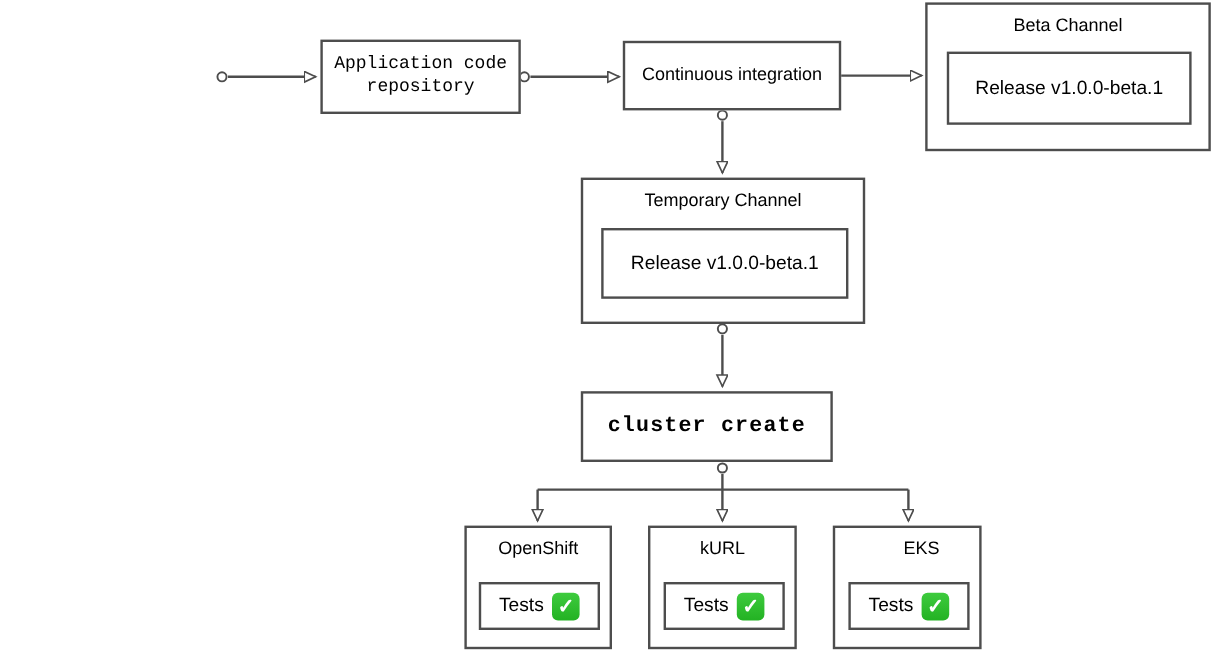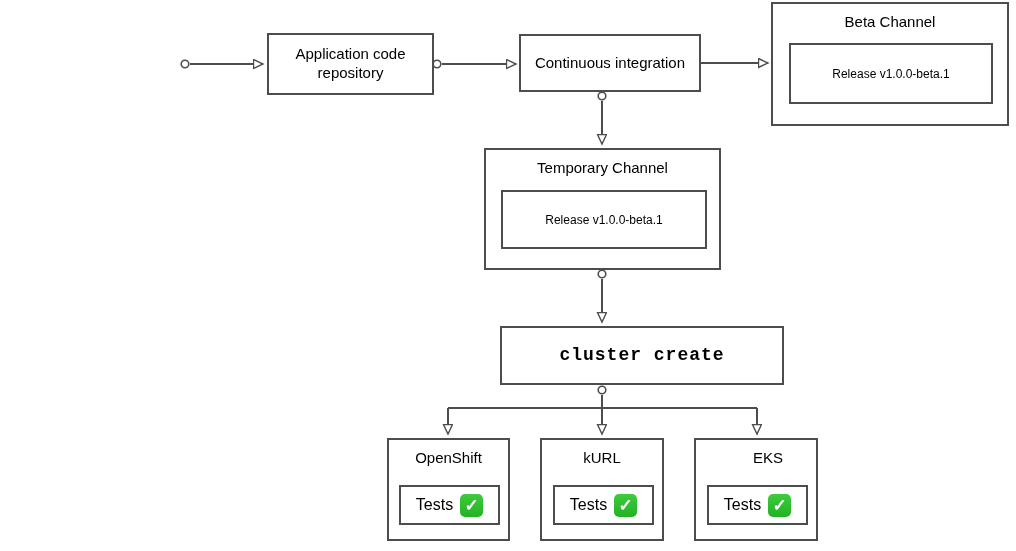--- a/index.html
+++ b/index.html
@@ -37,21 +37,21 @@
     margin-top: 9px;
   }
   .inner-box {
     position: absolute;
     box-sizing: border-box;
     border: 2px solid #4d4d4d;
     background: #ffffff;
     display: flex;
     align-items: center;
     justify-content: center;
-    font-size: 12px;
+    font-size: 16px;
   }
   .mono-node {
     font-family: "Liberation Mono", "DejaVu Sans Mono", monospace;
     font-weight: bold;
     font-size: 18px;
     letter-spacing: 1px;
   }
   .tests-box {
     gap: 7px;
     font-size: 16px;
@@ -104,21 +104,21 @@
       <circle cx="185" cy="64" r="3.8"></circle>
       <circle cx="437" cy="64" r="3.8"></circle>
       <circle cx="689" cy="63" r="3.8"></circle>
       <circle cx="602" cy="96" r="3.8"></circle>
       <circle cx="602" cy="274" r="3.8"></circle>
       <circle cx="602" cy="390" r="3.8"></circle>
     </g>
   </svg>
 
 
-  <div class="node" style="left:267px; top:33px; width:167px; height:62px;">
+  <div class="node" style="left:267px; top:33px; width:167px; height:62px;font-family:Liberation Mono, monospace;">
     <span>Application code repository</span>
   </div>
 
   <div class="node" style="left:519px; top:34px; width:182px; height:58px;">
     <span>Continuous integration</span>
   </div>
 
   <div class="container-node" style="left:771px; top:2px; width:238px; height:124px;">
     <div class="container-title">Beta Channel</div>
     <div class="inner-box" style="left:16px; top:39px; width:204px; height:61px;">
@@ -126,21 +126,21 @@
     </div>
   </div>
 
   <div class="container-node" style="left:484px; top:148px; width:237px; height:122px;">
     <div class="container-title">Temporary Channel</div>
     <div class="inner-box" style="left:15px; top:40px; width:206px; height:59px;">
       <span>Release v1.0.0-beta.1</span>
     </div>
   </div>
 
-  <div class="node mono-node" style="left:500px; top:326px; width:284px; height:59px;">
+  <div class="node mono-node" style="left:484px; top:326px; width:210px; height:59px;">
     <span>cluster create</span>
   </div>
 
   <div class="container-node" style="left:387px; top:438px; width:123px; height:103px;">
     <div class="container-title">OpenShift</div>
     <div class="inner-box tests-box" style="left:10px; top:45px; width:101px; height:40px;">
       <span>Tests</span>
       <span class="check">✓</span>
     </div>
   </div>

